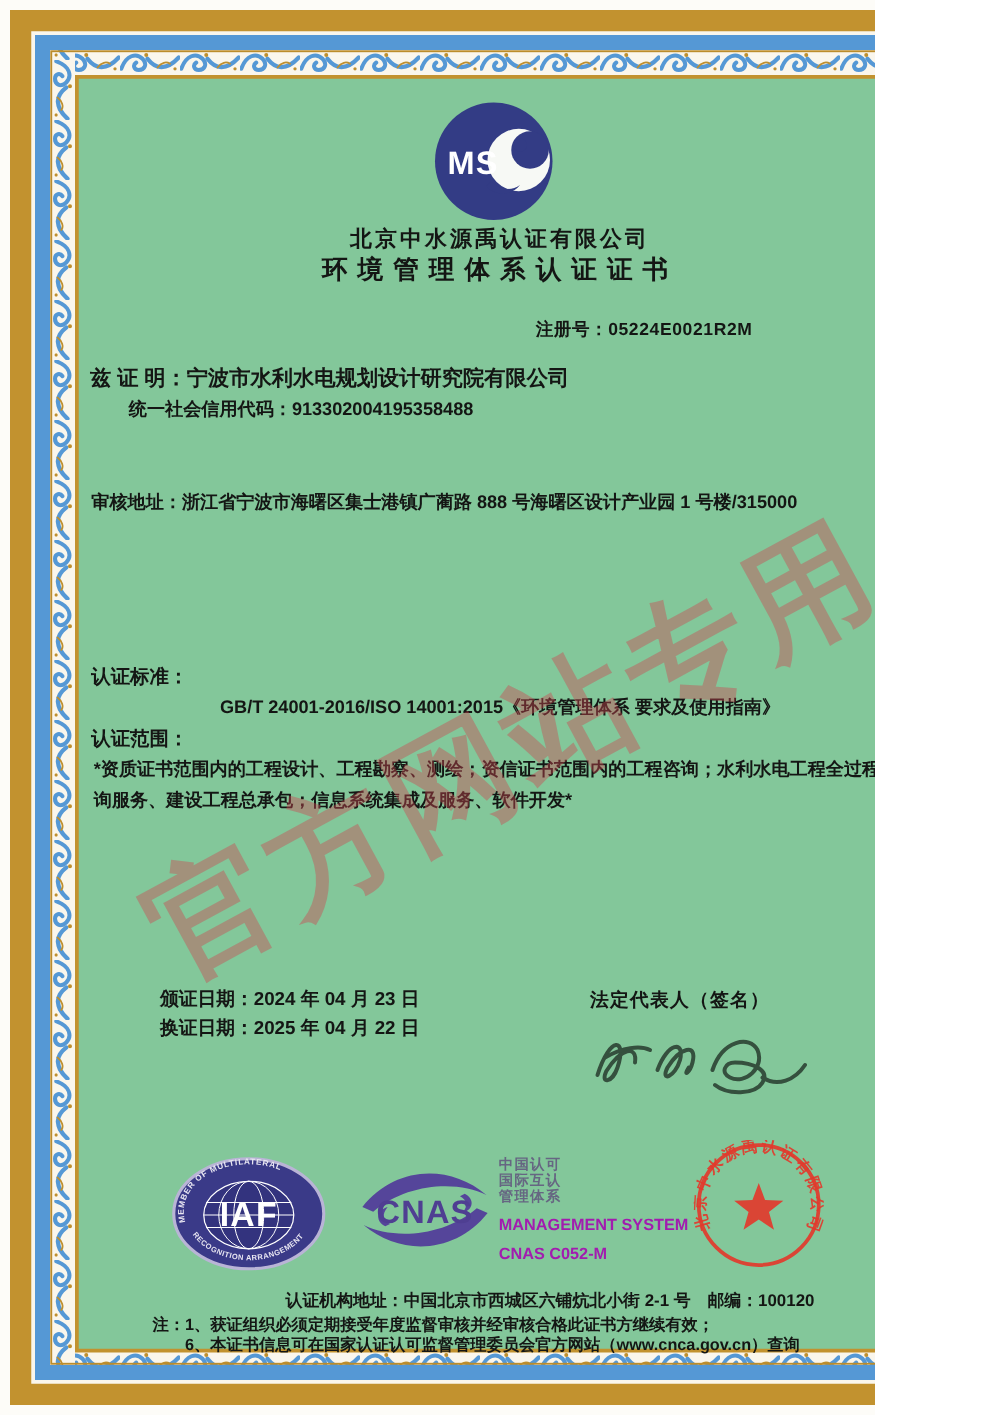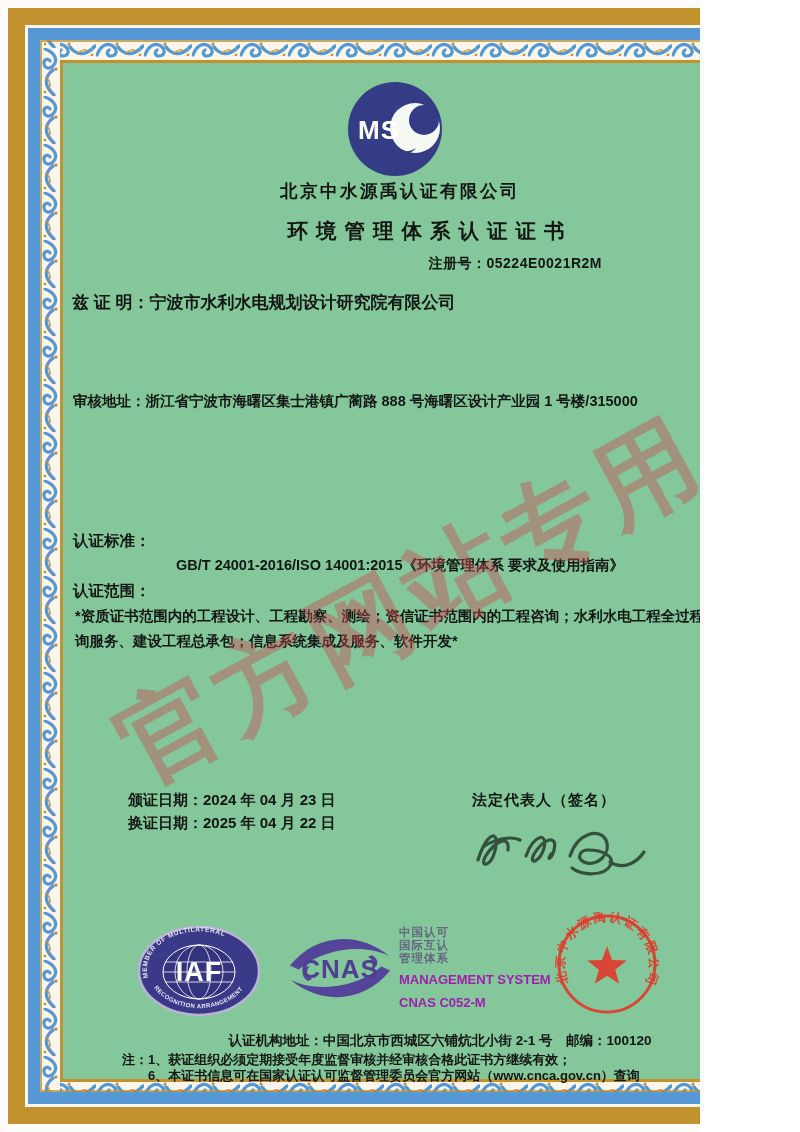--- a/index.html
+++ b/index.html
@@ -3,21 +3,21 @@
 <meta charset="utf-8">
 <style>
   html,body{margin:0;padding:0;background:#ffffff;}
   .page{position:relative;width:700px;height:1132px;overflow:hidden;
         font-family:"Liberation Sans","DejaVu Sans",sans-serif;color:#141614;}
   .abs{position:absolute;}
   .frame-svg{position:absolute;left:0;top:0;}
   .cn{font-weight:bold;white-space:nowrap;}
   .centered{left:63px;width:674px;text-align:center;}
   .issuer{top:179px;font-size:17.5px;letter-spacing:2.5px;}
-  .title{top:217px;font-size:20.5px;letter-spacing:8px;margin-left:30px;}
+  .title{top:201px;font-size:20.5px;letter-spacing:8px;}
   .regno{top:255px;right:98px;font-size:14px;letter-spacing:.5px;}
   .certify{left:72px;top:291px;font-size:17px;}
   .credit{left:103px;top:318px;font-size:14.5px;}
   .addr1{left:73px;top:392px;font-size:14.5px;}
   .addr2{left:73px;top:416px;font-size:14.5px;}
   .stdlabel{left:73px;top:531px;font-size:15.5px;}
   .stdvalue{top:556px;font-size:14.5px;}
   .scopelabel{left:73px;top:581px;font-size:15.5px;}
   .scope{left:75px;top:604px;width:650px;text-align:left;font-size:14.5px;
          line-height:25px;font-weight:bold;white-space:normal;}
@@ -78,20 +78,21 @@
     <circle cx="71" cy="37" r="5.5" fill="#333c85"></circle>
     <path d="M48,66 C55,73 64,74 71,69 C63,79 50,77 44,70 Z" fill="#333c85"></path>
     <text x="13" y="60" font-size="26" font-weight="bold" fill="#ffffff" letter-spacing="1">MS</text>
   </svg>
 
   <div class="abs cn centered issuer">北京中水源禹认证有限公司</div>
   <div class="abs cn centered title">环境管理体系认证证书</div>
   <div class="abs cn regno"><span>注册号：</span><span>05224E0021R2M</span></div>
 
   <div class="abs cn certify"><span>兹 证 明：</span><span>宁波市水利水电规划设计研究院有限公司</span></div>
+  <div class="abs cn credit"><span>统一社会信用代码：</span><span>913302004195358488</span></div>
 
   <div class="abs cn addr1"><span>审核地址：</span><span>浙江省宁波市海曙区集士港镇广蔺路 888 号海曙区设计产业园 1 号楼/315000</span></div>
 
   <div class="abs cn stdlabel">认证标准：</div>
   <div class="abs cn centered stdvalue">GB/T 24001-2016/ISO 14001:2015《环境管理体系 要求及使用指南》</div>
   <div class="abs cn scopelabel">认证范围：</div>
   <div class="abs scope">*资质证书范围内的工程设计、工程勘察、测绘；资信证书范围内的工程咨询；水利水电工程全过程咨询服务、建设工程总承包；信息系统集成及服务、软件开发*</div>
 
   <div class="abs cn dates">
     <div><span>颁证日期：</span><span>2024 年 04 月 23 日</span></div>

